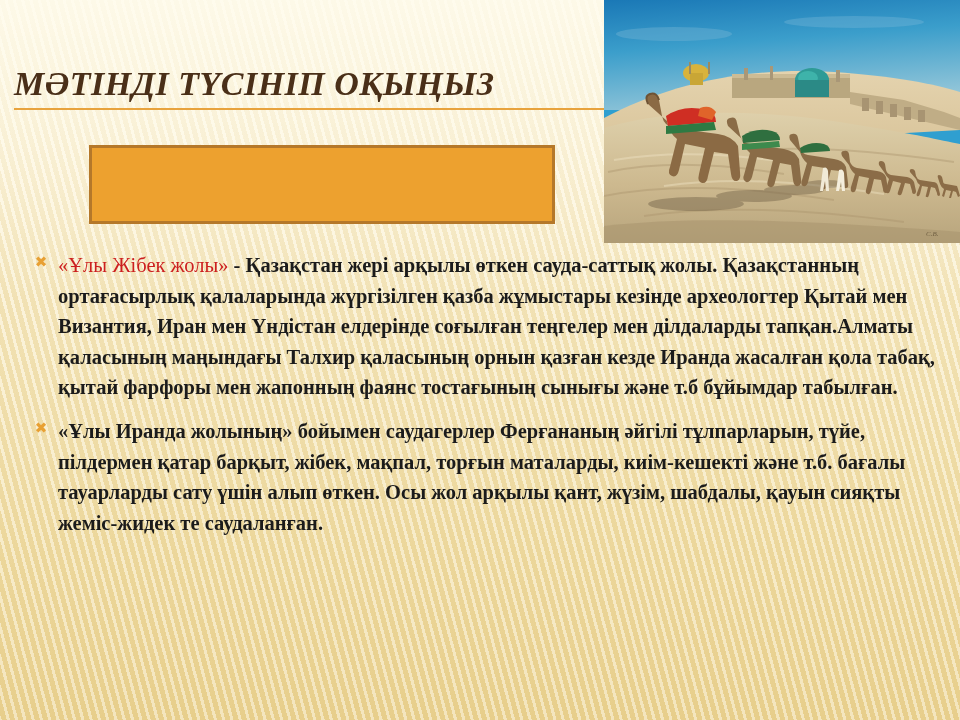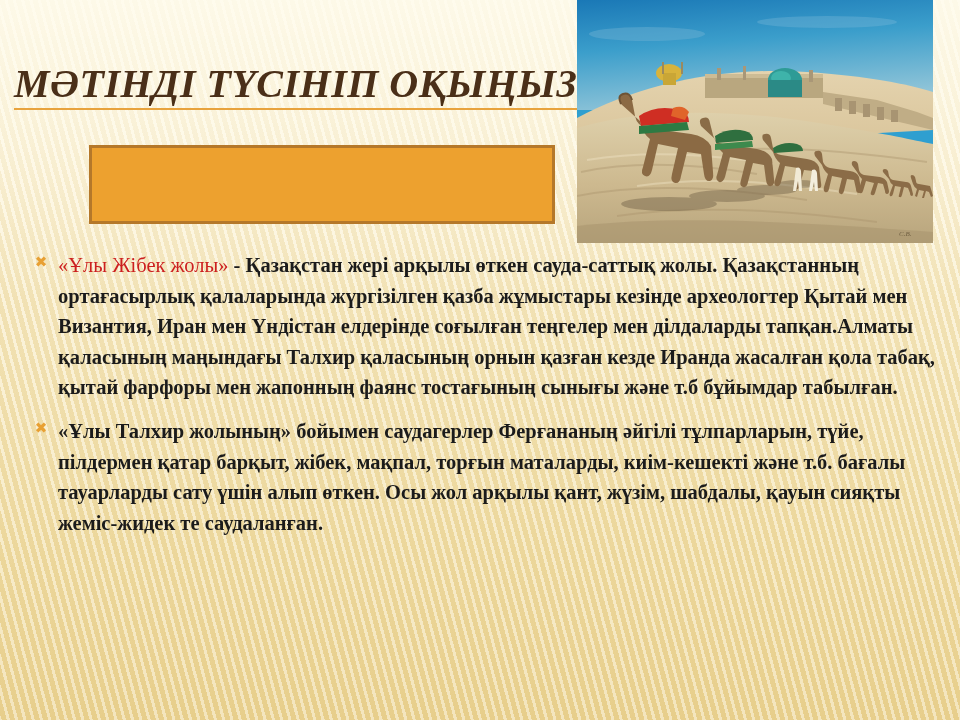--- a/index.html
+++ b/index.html
@@ -54,21 +54,21 @@
     height: 56px;
   }
   #page-title {
     position: absolute;
     left: 14px;
     top: 0px;
     margin: 0;
     font-family: "Liberation Serif", "DejaVu Serif", serif;
     font-style: italic;
     font-weight: bold;
-    font-size: 40px;
+    font-size: 34px;
     line-height: 44px;
     letter-spacing: 0.5px;
     color: #4a2f18;
     white-space: nowrap;
   }
   #title-rule {
     position: absolute;
     left: 14px;
     top: 46px;
     width: 600px;
@@ -84,21 +84,21 @@
     width: 466px;
     height: 79px;
     background: #eda12f;
     border: 3px solid #b5782a;
     box-sizing: border-box;
   }
 
   
   #caravan-image {
     position: absolute;
-    left: 577px;
+    left: 604px;
     top: 0px;
     width: 356px;
     height: 243px;
     overflow: hidden;
     background: #2f9fd0;
   }
   #caravan-image svg { display: block; }
 
   
   #body-text {
@@ -258,18 +258,18 @@
 
   <div id="body-text">
 
     <div class="bullet-item">
       <span class="bullet-marker">✖</span>
       <span class="para-text"><span class="lead-red">«Ұлы Жібек жолы»</span><span class="lead-black"> - Қазақстан жері арқылы өткен сауда-саттық жолы. Қазақстанның ортағасырлық қалаларында жүргізілген қазба жұмыстары кезінде археологтер Қытай мен Византия, Иран мен Үндістан елдерінде соғылған теңгелер мен ділдаларды тапқан.Алматы қаласының маңындағы Талхир қаласының орнын қазған кезде Иранда жасалған қола табақ, қытай фарфоры мен жапонның фаянс тостағының сынығы және т.б бұйымдар табылған.</span></span>
     </div>
 
     <div class="bullet-item">
       <span class="bullet-marker">✖</span>
-      <span class="para-text"><span class="lead-black">«Ұлы Талхир жолының»</span><span class="lead-black"> бойымен саудагерлер Ферғананың әйгілі тұлпарларын, түйе, пілдермен қатар барқыт, жібек, мақпал, торғын маталарды, киім-кешекті және т.б. бағалы тауарларды сату үшін алып өткен. Осы жол арқылы қант, жүзім, шабдалы, қауын сияқты жеміс-жидек те саудаланған.</span></span>
+      <span class="para-text"><span class="lead-black">«Ұлы Иранда жолының»</span><span class="lead-black"> бойымен саудагерлер Ферғананың әйгілі тұлпарларын, түйе, пілдермен қатар барқыт, жібек, мақпал, торғын маталарды, киім-кешекті және т.б. бағалы тауарларды сату үшін алып өткен. Осы жол арқылы қант, жүзім, шабдалы, қауын сияқты жеміс-жидек те саудаланған.</span></span>
     </div>
 
   </div>
 
 </div>
 
 </body></html>

